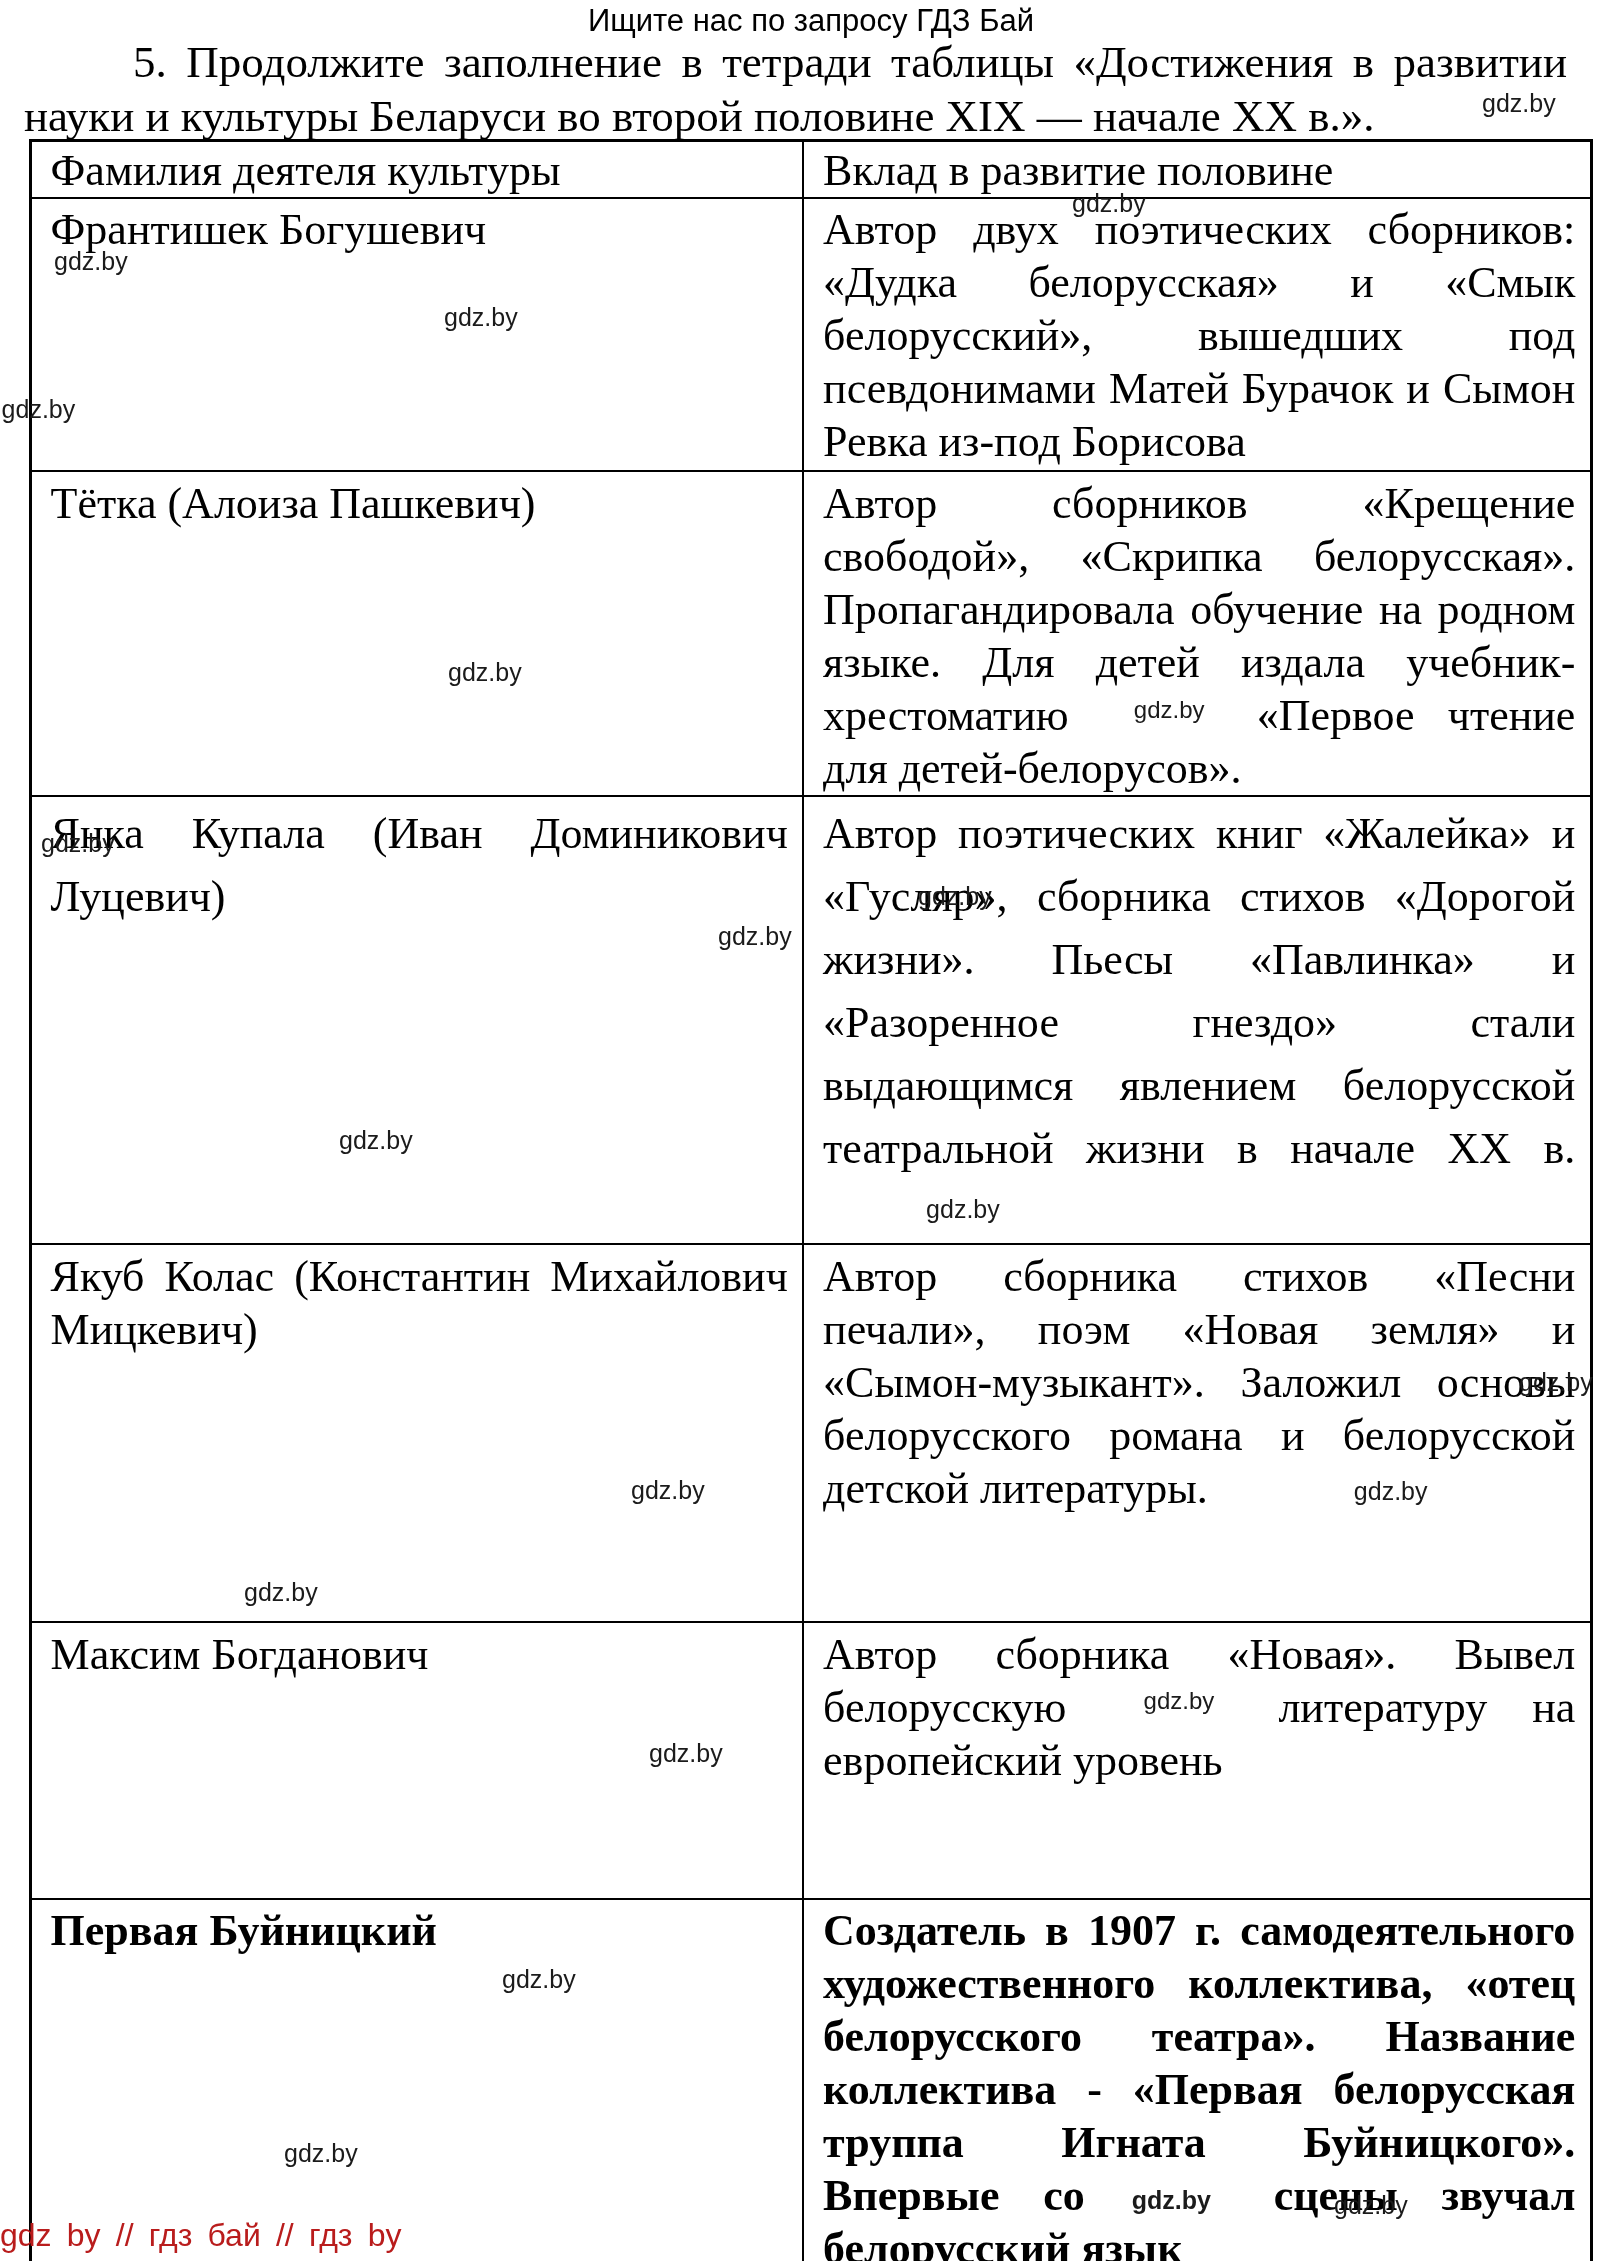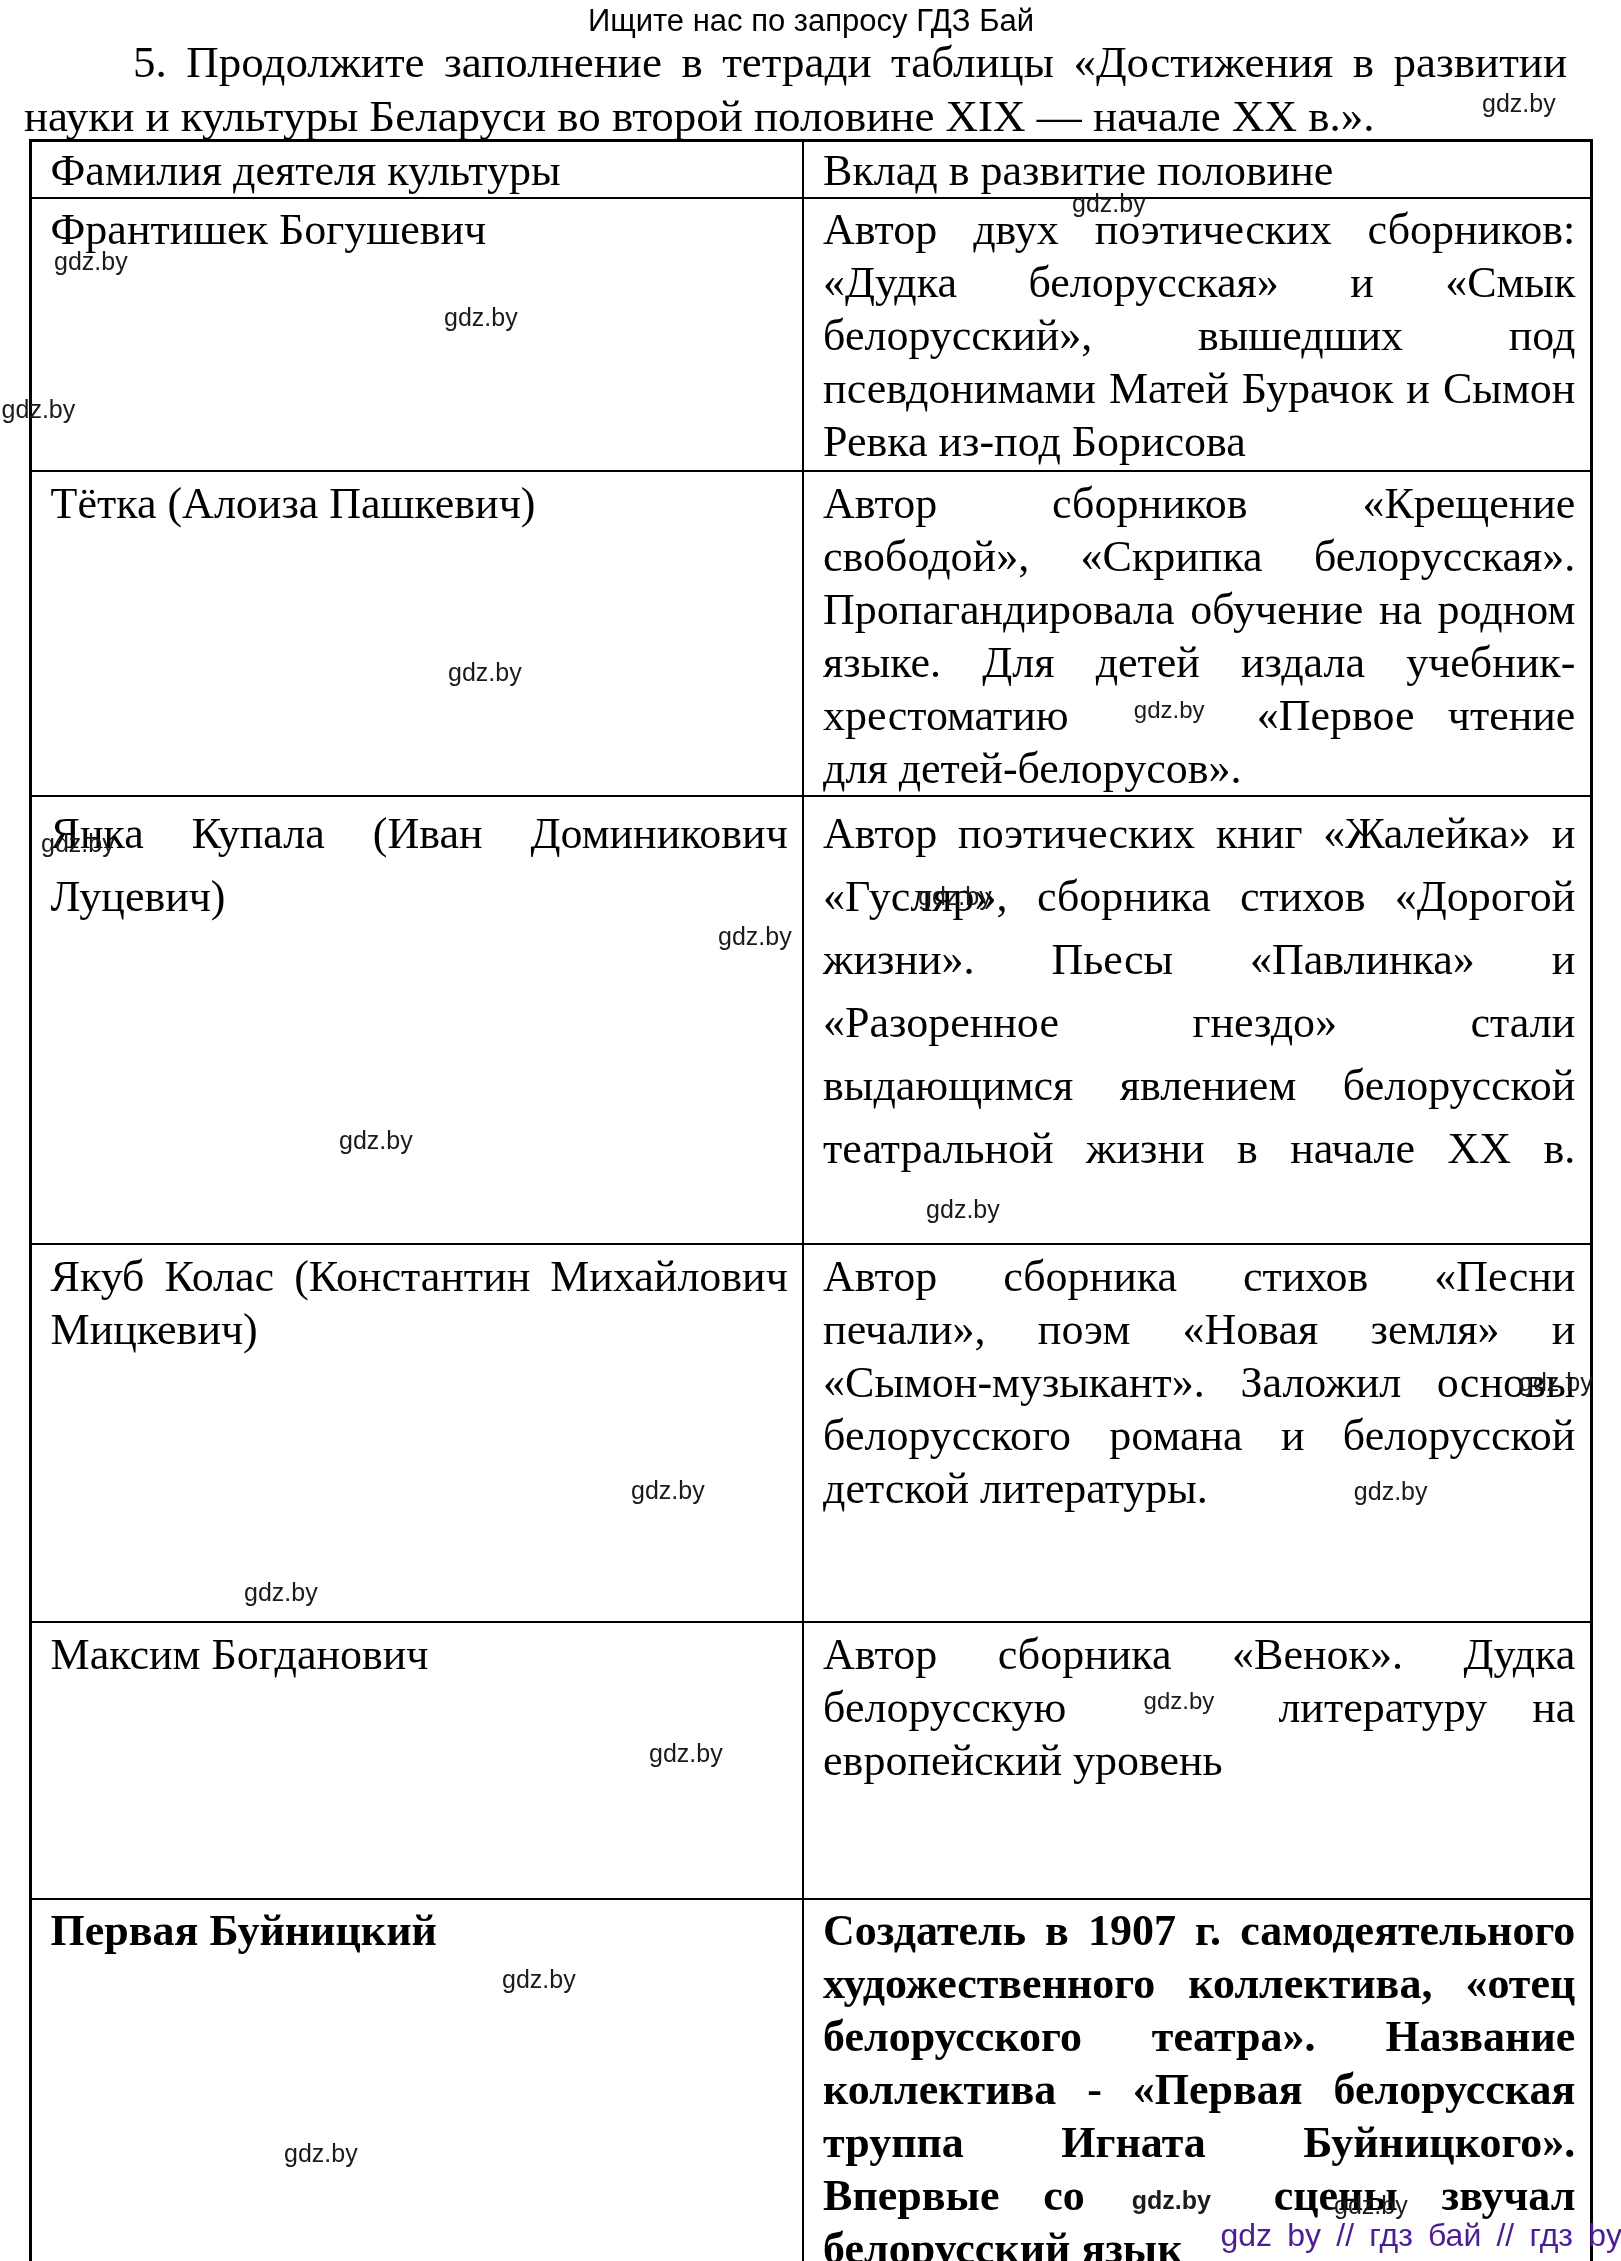--- a/index.html
+++ b/index.html
@@ -39,23 +39,23 @@
     font-family:"Liberation Sans","DejaVu Sans",sans-serif;
     font-size:25px;color:#1b1b1b;line-height:28.6px;white-space:nowrap;
   }
   .wm--raised{vertical-align:12.7px;font-size:24px;margin:0 19px 0 32px;}
   .wm--gap-sm{margin-left:56px;vertical-align:3.2px;}
   .wm--gap-md{margin-left:103px;vertical-align:8px;}
   .wm--gap-lg{margin-left:135px;vertical-align:3.2px;}
   .wm--tight{margin:0 19px 0 3.2px;vertical-align:1.6px;}
   .wm.abs{position:absolute;}
   .footer{
-    position:absolute;top:2217px;left:0;width:100%;text-align:right;
+    position:absolute;top:2217px;left:0;width:100%;text-align:left;
     font-family:"Liberation Sans","DejaVu Sans",sans-serif;
-    font-size:32px;color:#4c1d95;word-spacing:6.3px;
+    font-size:32px;color:#b91c1c;word-spacing:6.3px;
   }
 </style>
 </head>
 <body data-name="page">
 
 <div class="promo" data-name="promo-banner">Ищите нас по запросу ГДЗ Бай</div>
 
 <div class="task" data-name="task-text">5. Продолжите заполнение в тетради таблицы «Достижения в развитии науки и культуры Беларуси во второй половине XIX — начале XX в.».</div>
 
 <table class="ctable" data-name="culture-table">
@@ -81,21 +81,21 @@
       <tr data-name="table-row">
         <td data-name="cell-name"><span data-name="cell-text">Янка Купала (Иван Доминикович Луцевич)</span></td>
         <td data-name="cell-contribution"><span data-name="cell-text">Автор поэтических книг «Жалейка» и «Гусляр», сборника стихов «Дорогой жизни». Пьесы «Павлинка» и «Разоренное гнездо» стали выдающимся явлением белорусской театральной жизни в начале XX в.</span> <span class="wm wm--gap-md" data-name="gdz-watermark-inline">gdz.by</span></td>
       </tr>
       <tr data-name="table-row">
         <td data-name="cell-name"><span data-name="cell-text">Якуб Колас (Константин Михайлович Мицкевич)</span></td>
         <td data-name="cell-contribution"><span data-name="cell-text">Автор сборника стихов «Песни печали», поэм «Новая земля» и «Сымон-музыкант». Заложил основы белорусского романа и белорусской детской литературы.</span> <span class="wm wm--gap-lg" data-name="gdz-watermark-inline">gdz.by</span></td>
       </tr>
       <tr data-name="table-row">
         <td data-name="cell-name"><span data-name="cell-text">Максим Богданович</span></td>
-        <td data-name="cell-contribution"><span data-name="cell-text">Автор сборника «Венок». Дудка белорусскую</span> <span class="wm wm--raised" data-name="gdz-watermark-inline">gdz.by</span> <span data-name="cell-text">литературу на европейский уровень</span></td>
+        <td data-name="cell-contribution"><span data-name="cell-text">Автор сборника «Новая». Вывел белорусскую</span> <span class="wm wm--raised" data-name="gdz-watermark-inline">gdz.by</span> <span data-name="cell-text">литературу на европейский уровень</span></td>
       </tr>
       <tr data-name="table-row">
         <td data-name="cell-name"><span data-name="cell-text">Первая Буйницкий</span></td>
         <td data-name="cell-contribution"><span data-name="cell-text">Создатель в 1907 г. самодеятельного художественного коллектива, «отец белорусского театра». Название коллектива - «Первая белорусская труппа Игната Буйницкого». Впервые со</span> <span class="wm wm--tight" data-name="gdz-watermark-inline">gdz.by</span> <span data-name="cell-text">сцены звучал белорусский язык</span></td>
       </tr>
     </tbody>
 </table>
 
 <div class="wm abs" style="left:1482px;top:89px" data-name="gdz-watermark">gdz.by</div>
 <div class="wm abs" style="left:1072px;top:189px" data-name="gdz-watermark">gdz.by</div>

